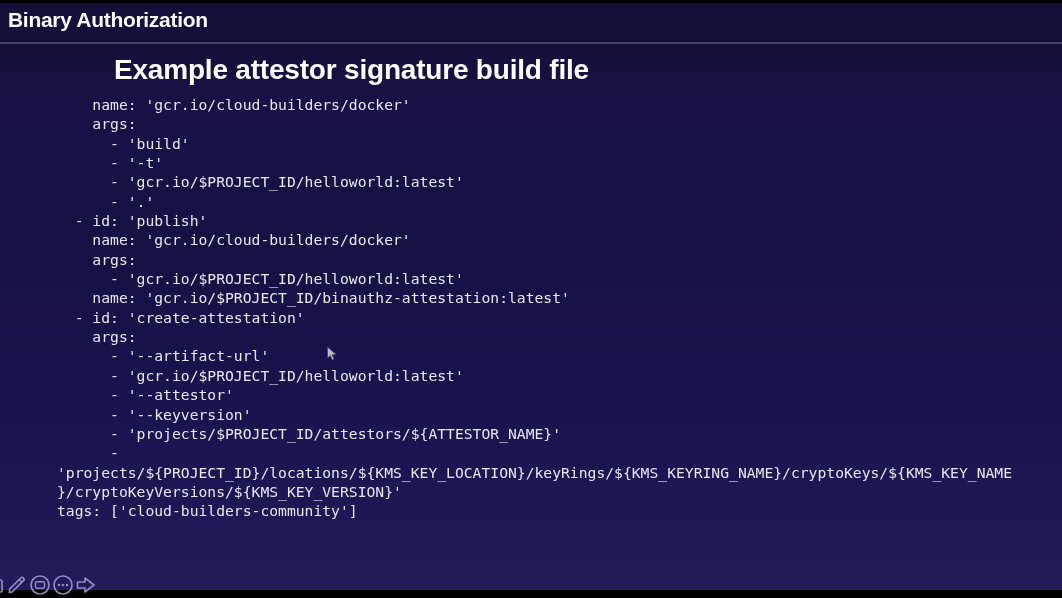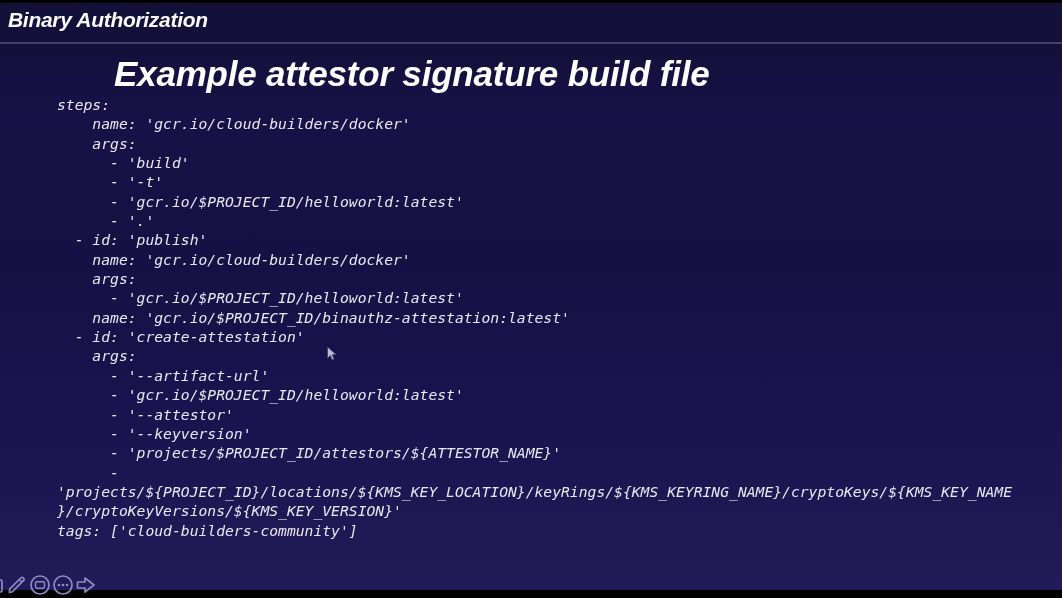--- a/index.html
+++ b/index.html
@@ -3,21 +3,20 @@
 <meta charset="utf-8">
 <style>
   html, body { margin: 0; padding: 0; background: #222; }
   .screen {
     position: relative;
     width: 1062px;
     height: 598px;
     background: #701a75;
     overflow: hidden;
     font-family: "Liberation Sans", sans-serif;
-    font-style: italic;
   }
   .header-bar {
     position: absolute;
     top: 3px; left: 0; right: 0;
     height: 41px;
     background: #131039;
     border-bottom: 2px solid #45426f;
     box-sizing: border-box;
   }
   .header-title {
@@ -31,21 +30,21 @@
   .slide-body {
     position: absolute;
     top: 44px; left: 0; right: 0; bottom: 8px;
     background: linear-gradient(180deg,
       #141039 0%, #171147 12%, #161144 40%,
       #191350 68%, #1e1854 88%, #221b59 100%);
   }
   .slide-title {
     position: absolute;
     left: 114px; top: 54px;
-    font-size: 35px;
+    font-size: 28px;
     font-weight: bold;
     color: #fdfdfe;
     letter-spacing: -0.2px;
     z-index: 2;
   }
   .code-block {
     position: absolute;
     left: 57px; top: 95px;
     font-family: "DejaVu Sans Mono", "Liberation Mono", monospace;
     font-size: 14.7px;
@@ -86,21 +85,20 @@
 
   <div class="header-bar">
     <div class="header-title">Binary Authorization</div>
   </div>
 
   <div class="slide-body"></div>
 
   <div class="slide-title">Example attestor signature build file</div>
 
   <div class="code-block">
-      <div class="code-line">steps:</div>
       <div class="code-line">    name: 'gcr.io/cloud-builders/docker'</div>
       <div class="code-line">    args:</div>
       <div class="code-line">      - 'build'</div>
       <div class="code-line">      - '-t'</div>
       <div class="code-line">      - 'gcr.io/$PROJECT_ID/helloworld:latest'</div>
       <div class="code-line">      - '.'</div>
       <div class="code-line">  - id: 'publish'</div>
       <div class="code-line">    name: 'gcr.io/cloud-builders/docker'</div>
       <div class="code-line">    args:</div>
       <div class="code-line">      - 'gcr.io/$PROJECT_ID/helloworld:latest'</div>

